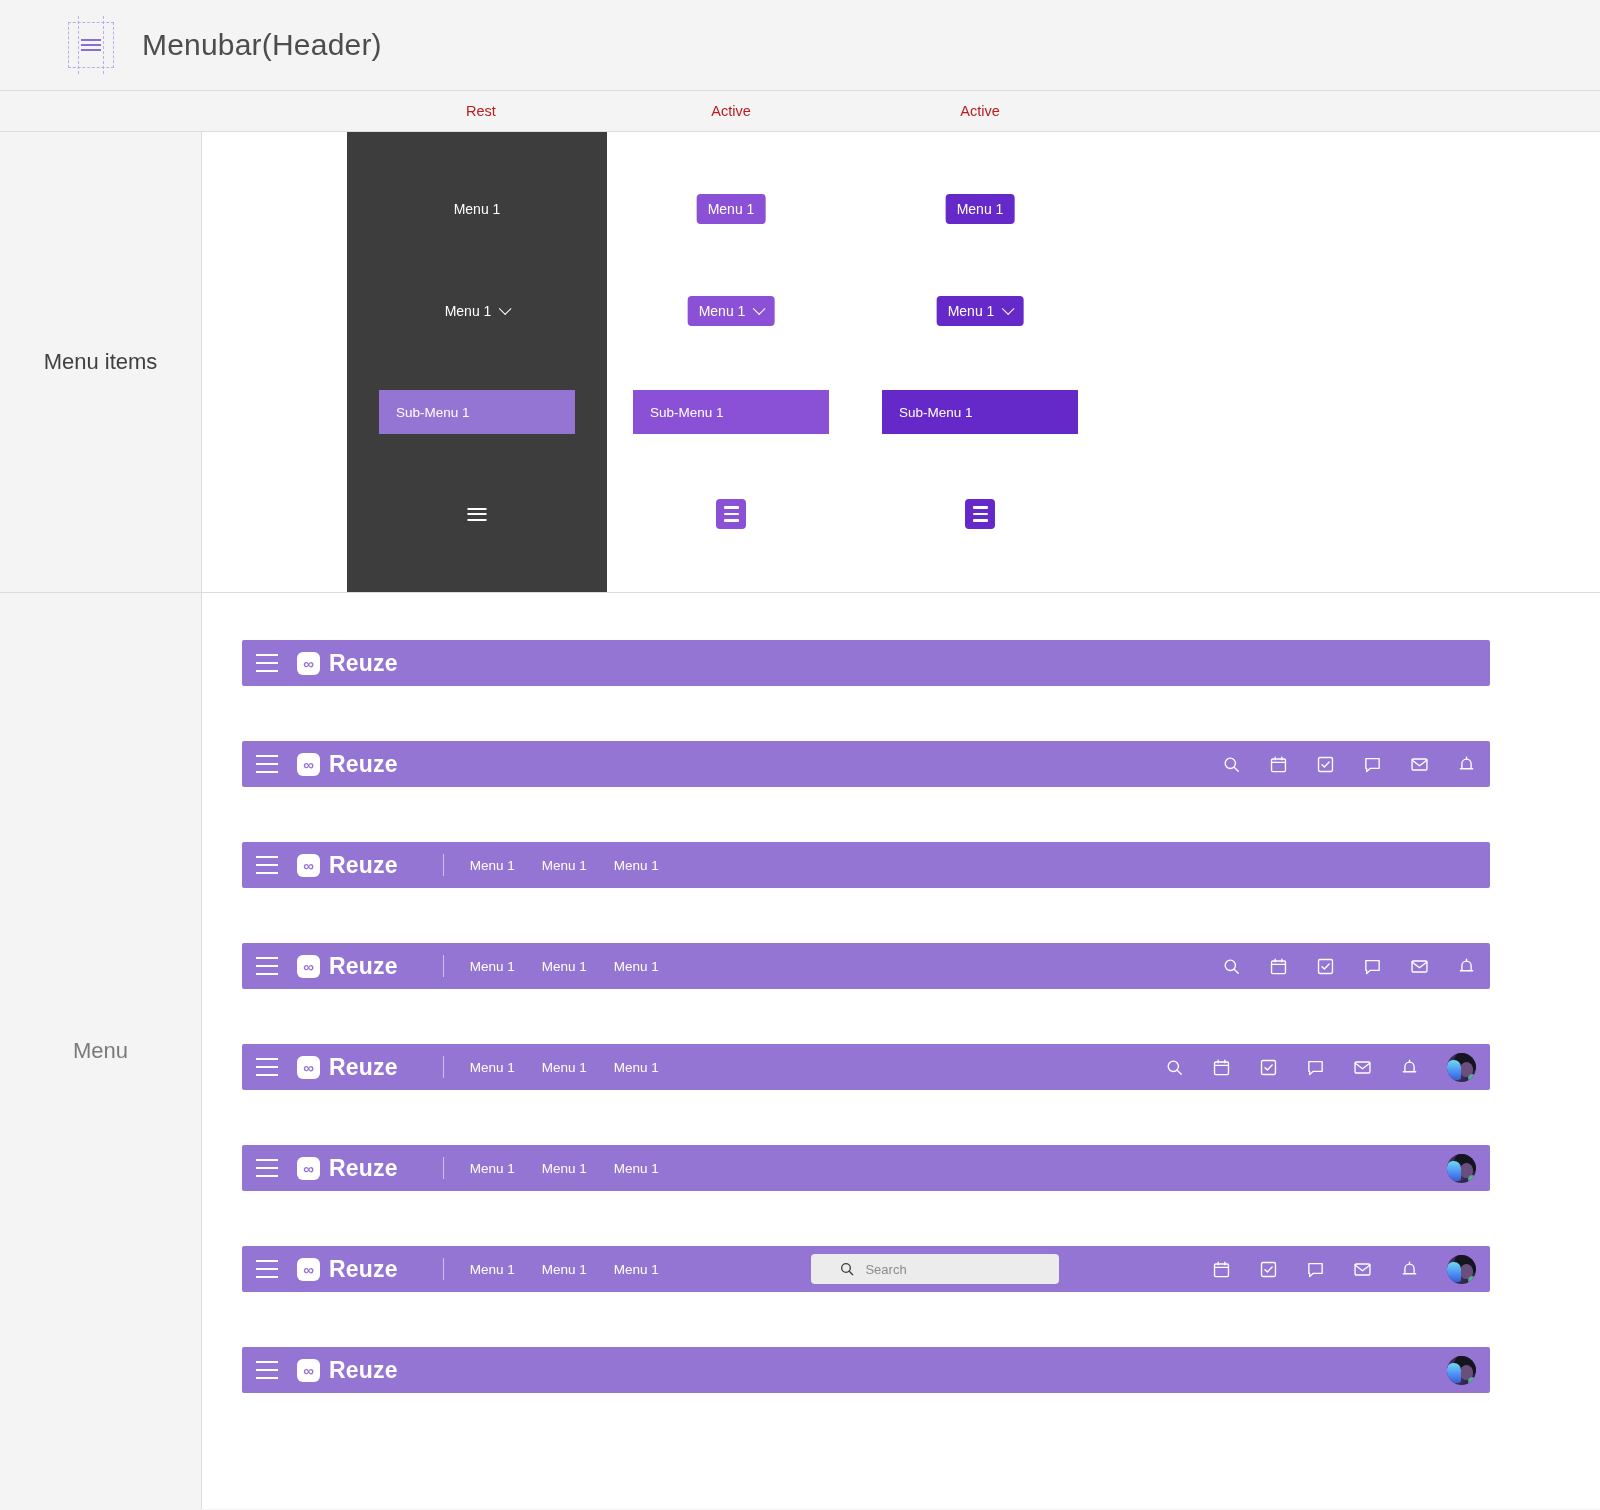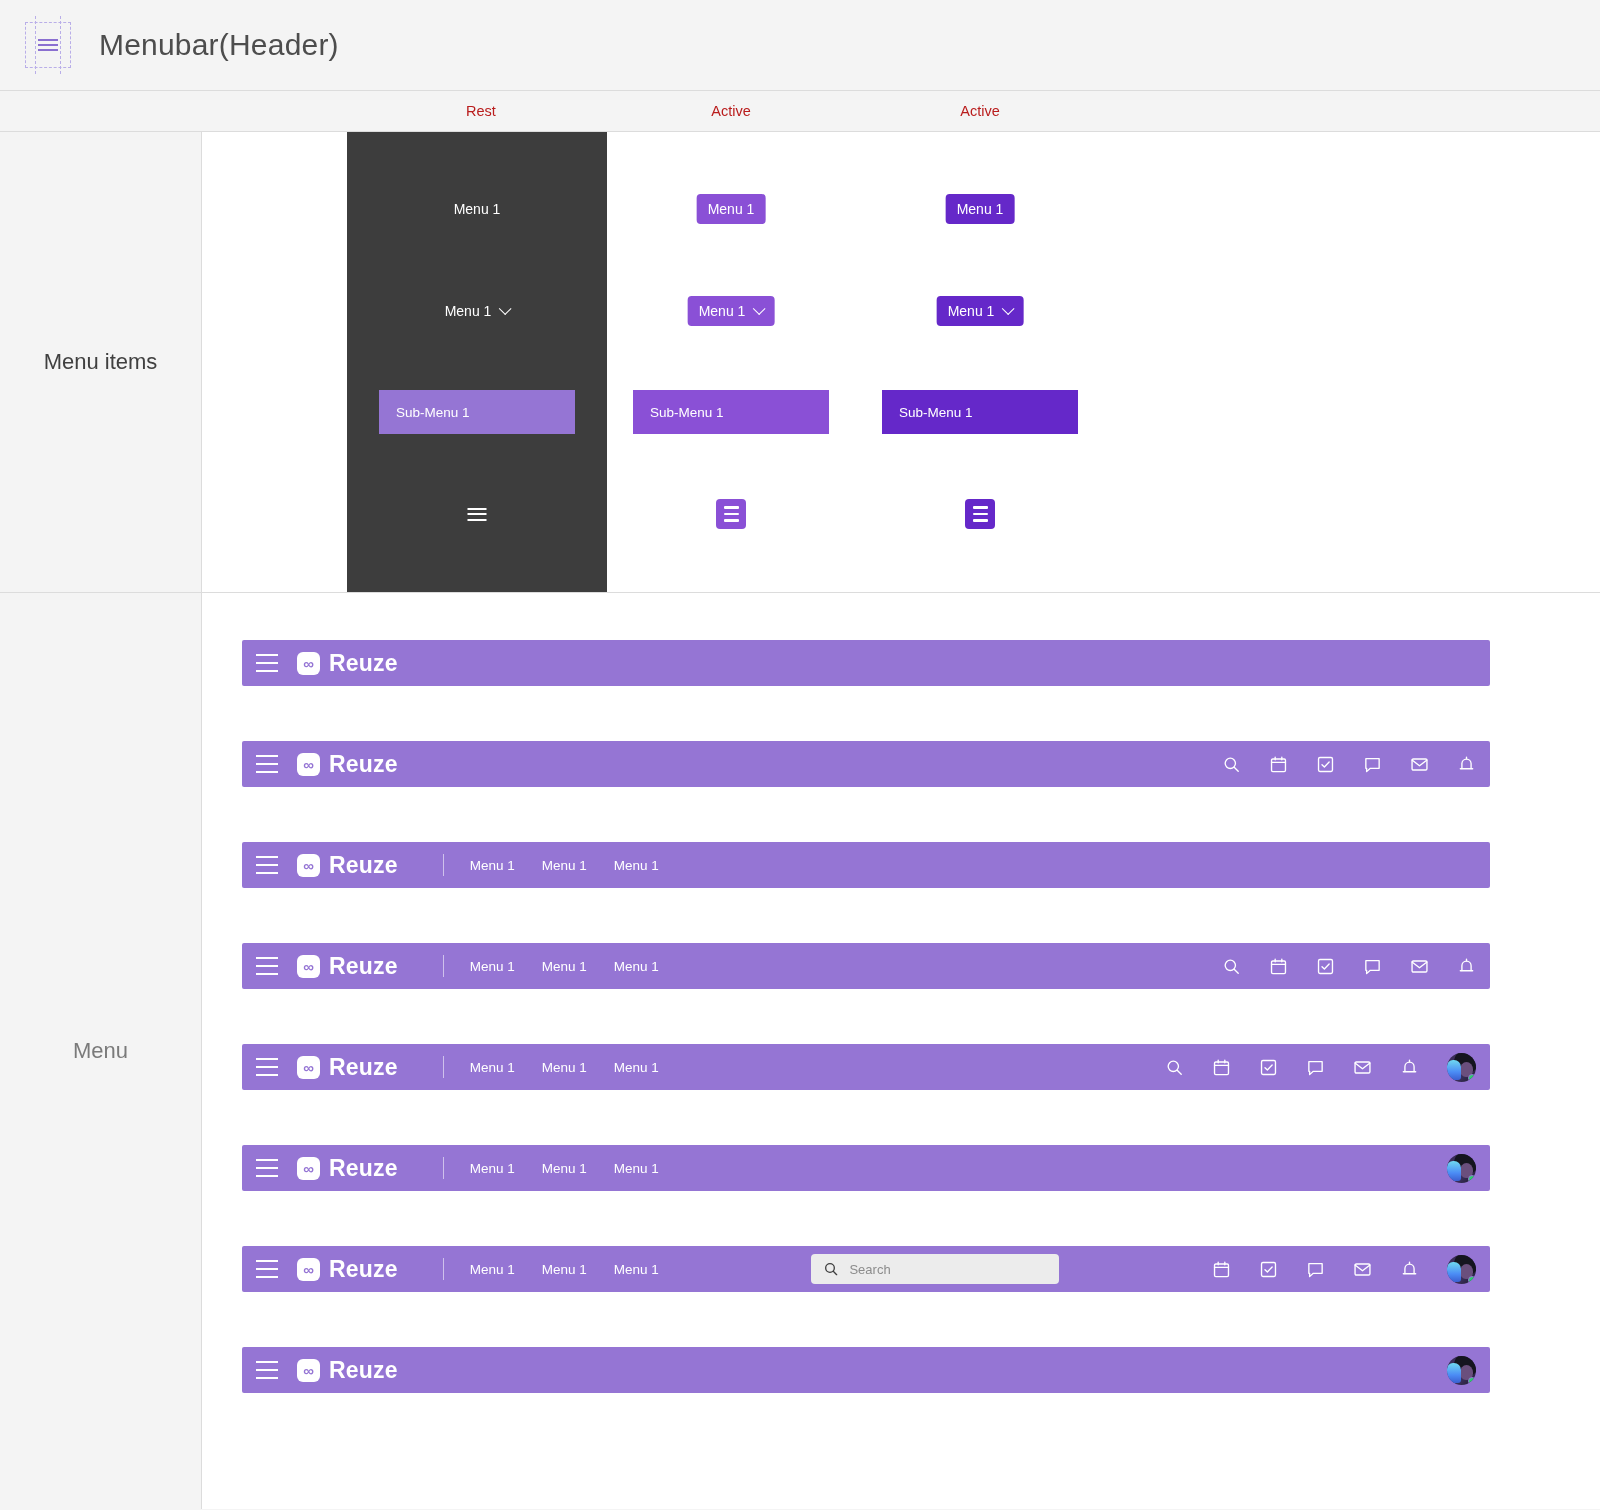--- a/index.html
+++ b/index.html
@@ -10,21 +10,21 @@
     color: #4a4a4a;
     overflow: hidden;
     position: relative;
   }
 
   
   .page-header {
     height: 91px;
     background: #f4f4f4;
     display: flex; align-items: center;
-    padding-left: 25px;
+    padding-left: 68px;
     border-bottom: 1px solid #dcdcdc;
   }
   .header-icon-box {
     width: 46px; height: 46px;
     border: 1px dashed #b9aee8;
     display: flex; align-items: center; justify-content: center;
     position: relative;
     flex: none;
   }
   .header-icon-box::before, .header-icon-box::after {
@@ -162,21 +162,21 @@
   .mb-link { font-size: 13.5px; color: #fff; cursor: pointer; }
 
   .spacer { flex: 1 1 auto; }
 
   .mb-icons { display: flex; align-items: center; gap: 28px; }
   .ic { width: 19px; height: 19px; display: block; }
   .ic svg { display: block; width: 100%; height: 100%; }
 
   .search-box {
     width: 248px; height: 30px; background: #ececec; border-radius: 4px;
-    display: flex; align-items: center; gap: 10px; padding: 0 12px;
+    display: flex; align-items: center; gap: 10px; padding: 0 28px;
   }
   .search-box .sq { width: 16px; height: 16px; flex: none; }
   .search-box .sq svg { width:100%; height:100%; display:block; }
   .search-text { font-size: 13px; color: #8c8c8c; }
 
   .avatar {
     width: 29px; height: 29px; border-radius: 50%;
     position: relative; overflow: hidden; flex: none;
     background: linear-gradient(135deg,#2d2240 0%,#4d3a7a 45%,#1b1b28 100%);
   }

